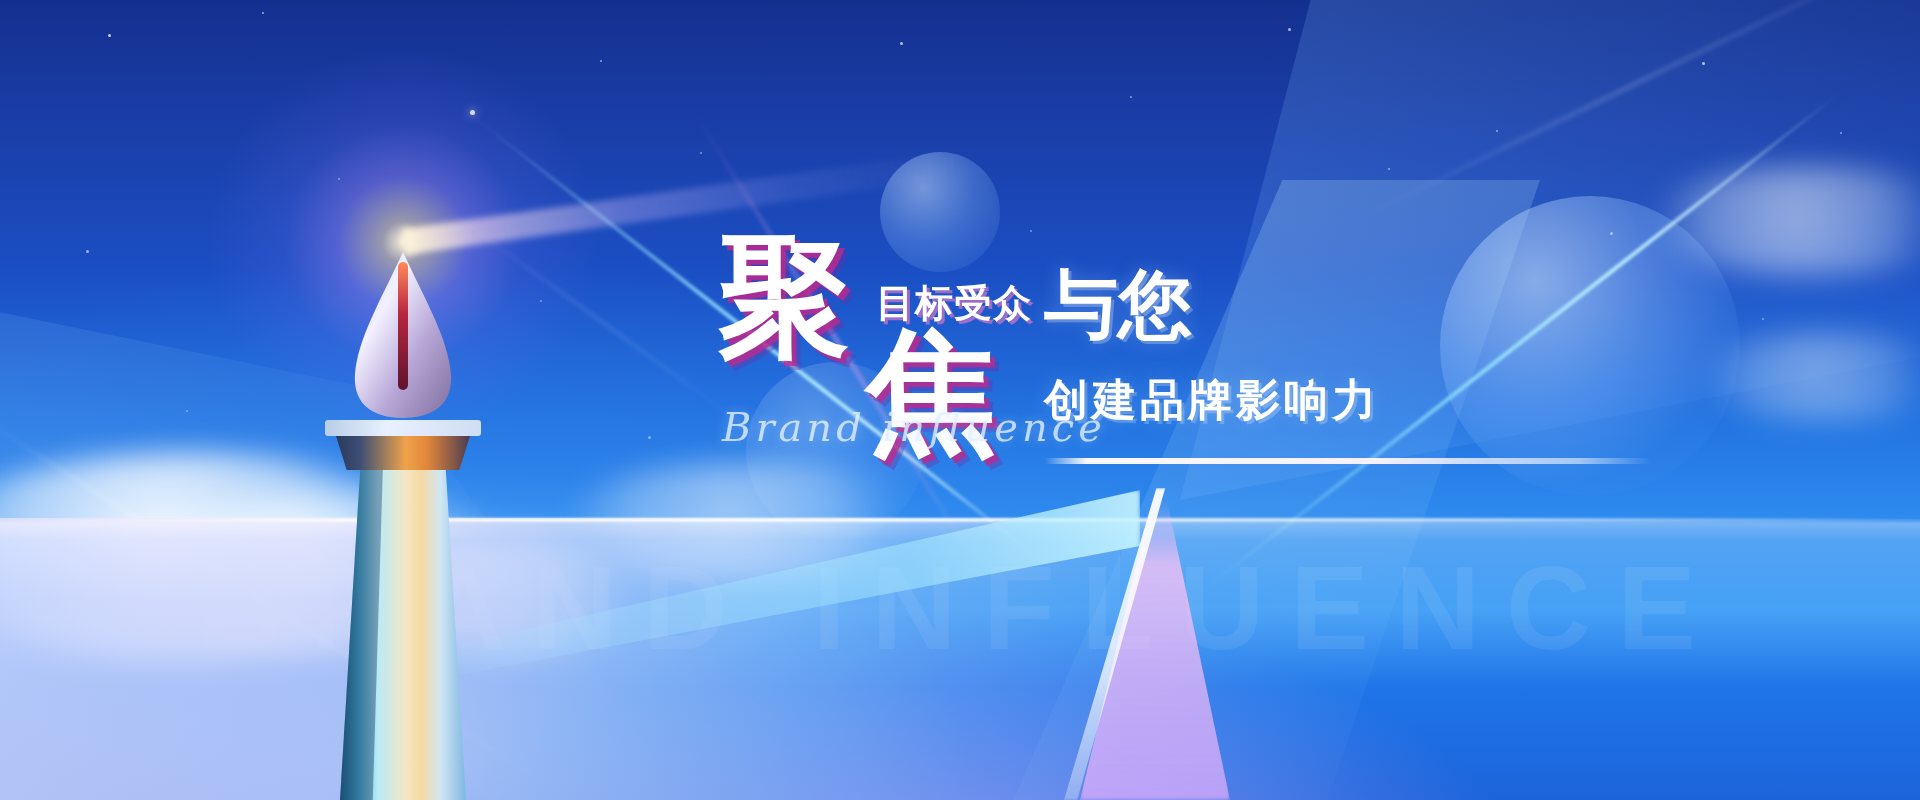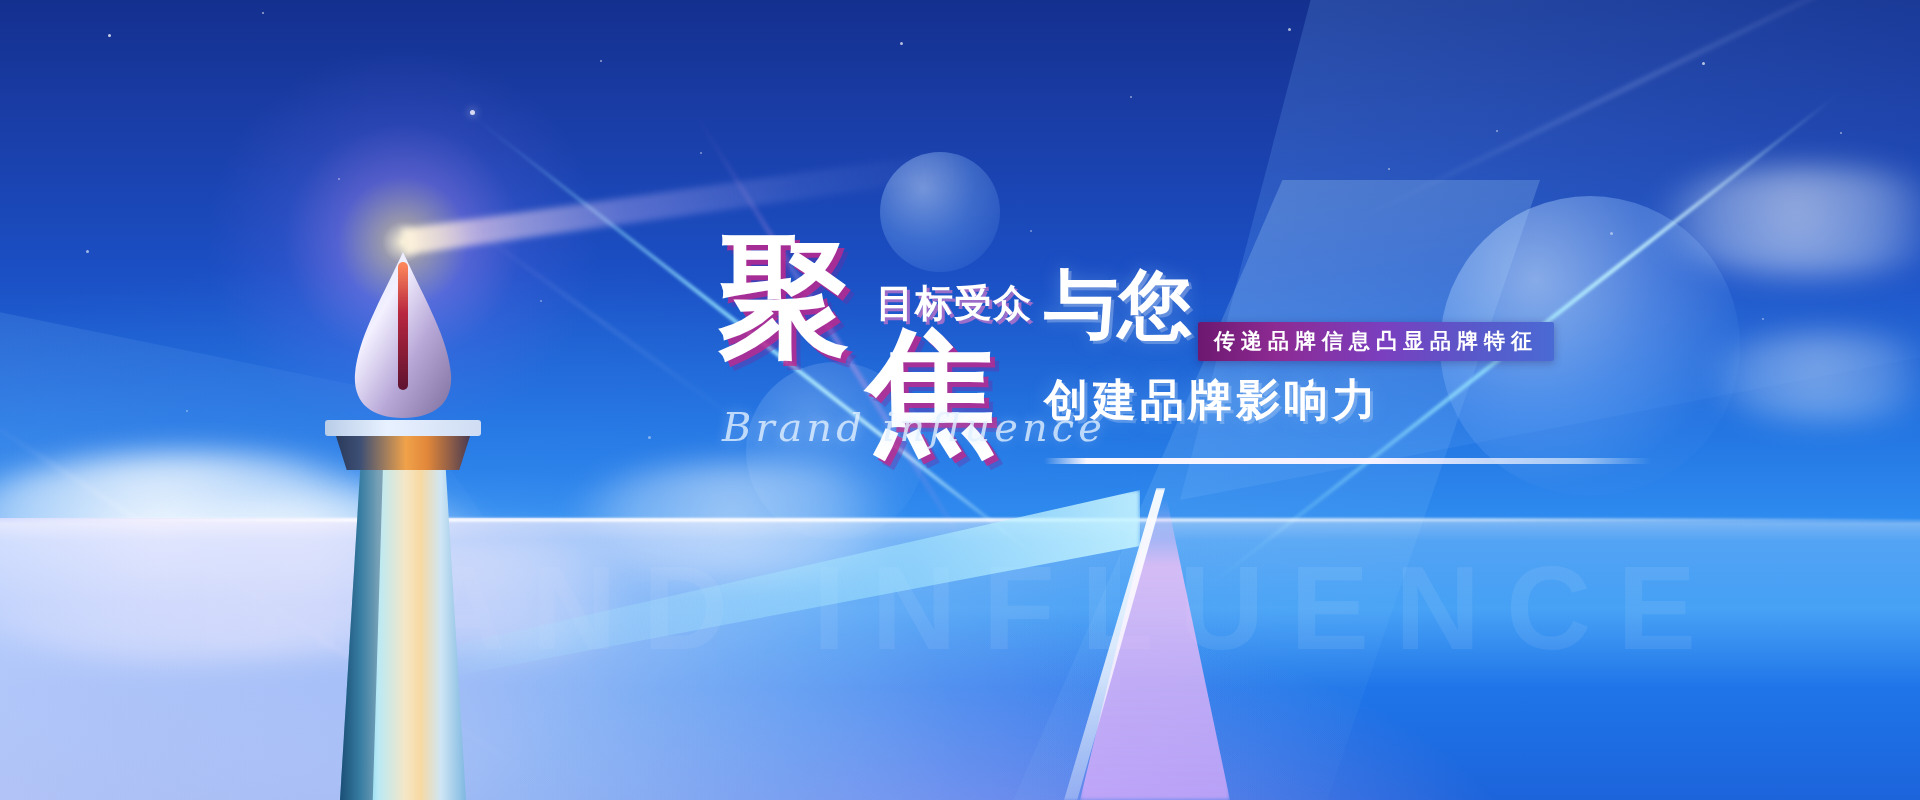--- a/index.html
+++ b/index.html
@@ -226,20 +226,19 @@
     <div class="cn-big" id="jiao">焦</div>
 
     <div class="audience">目标受众</div>
 
     <div class="script">Brand influence</div>
 
     <div class="line1">
       <span class="yunin">与您</span>
     </div>
 
-    <div class="badge">传递品牌信息凸显品牌特征</div>
 
     <div class="line2">创建品牌影响力</div>
 
     <div class="underline"></div>
   </div>
 
 </div>
 
 </body></html>

